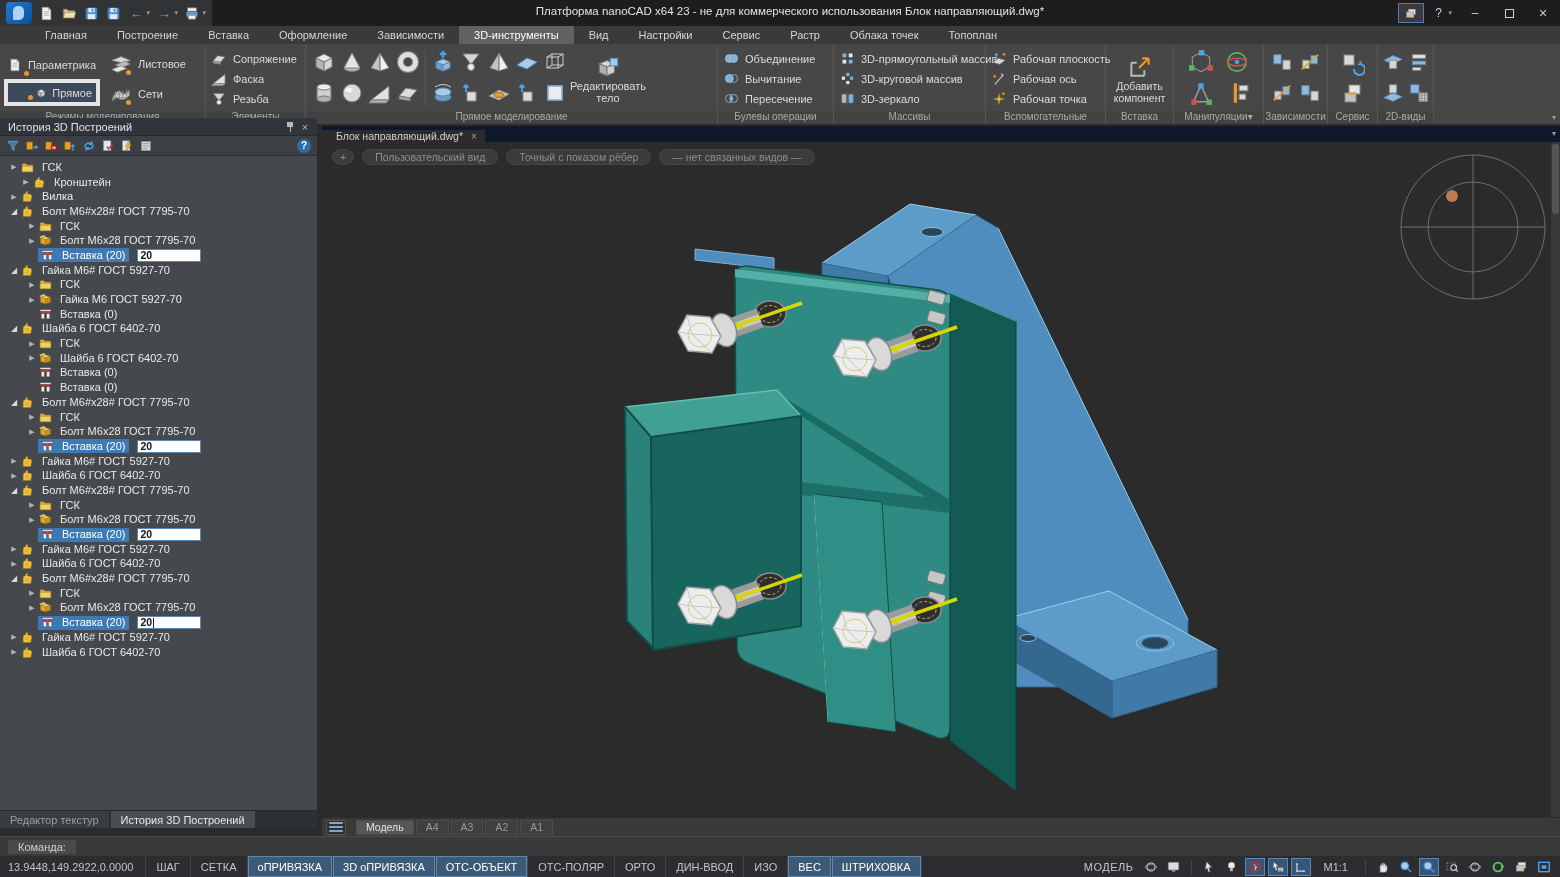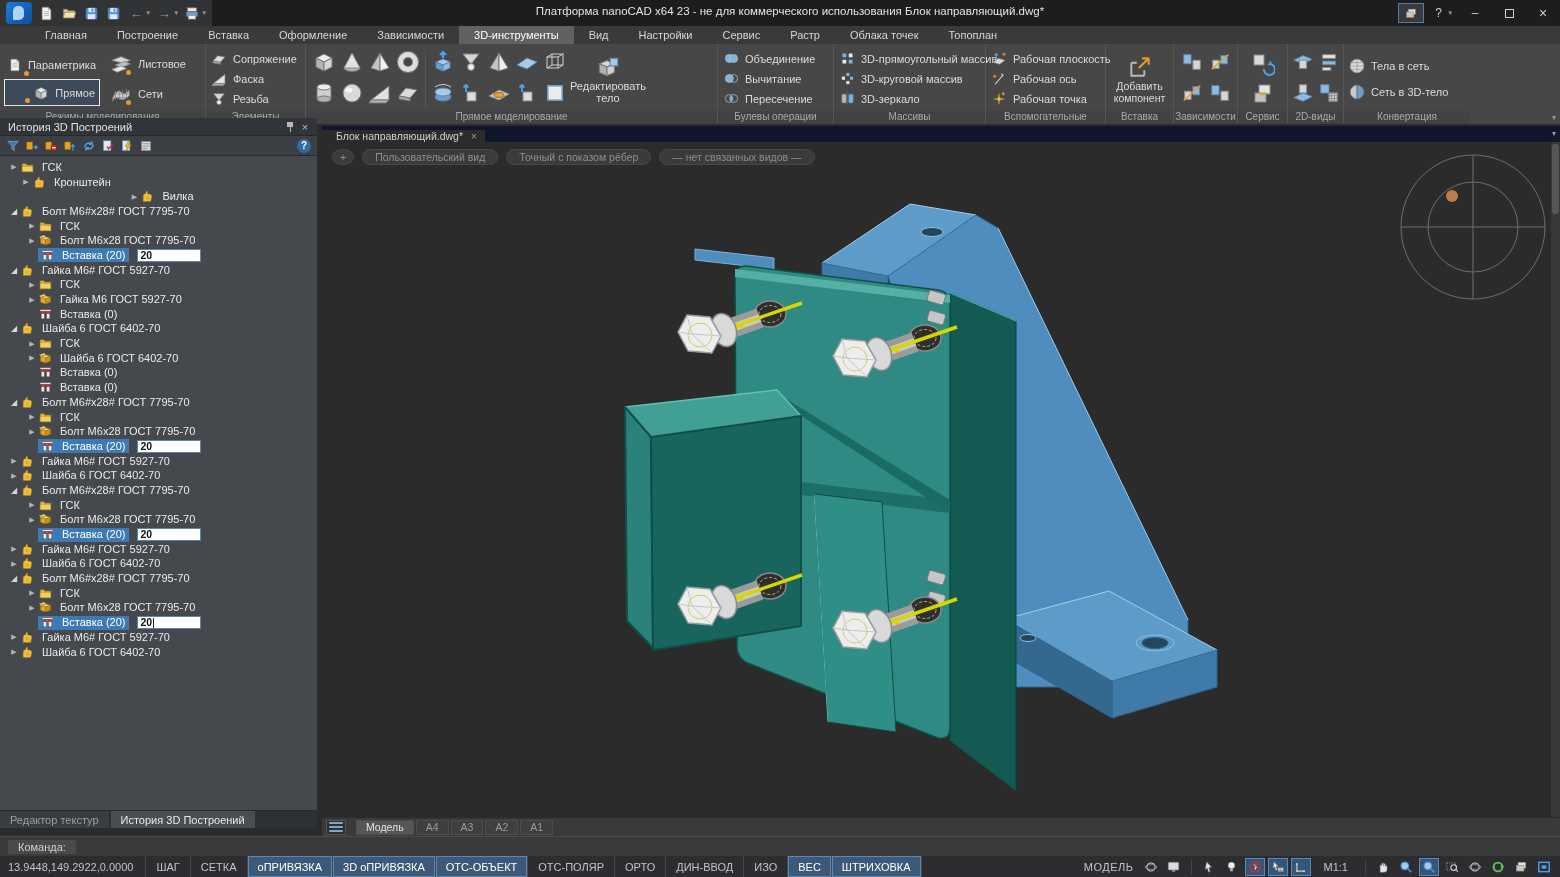--- a/index.html
+++ b/index.html
@@ -36,21 +36,21 @@
   #ribbon { position:absolute; left:0; top:44px; width:1560px; height:82px; background:#474747;
           border-bottom:2px solid #2c2c2c; display:flex; }
   .rgroup { position:relative; height:80px; border-right:1px solid #565656; display:flex; flex-direction:column; }
   .rbody { flex:1; display:flex; padding:2px 4px 0 4px; }
   .rlabel { height:13px; line-height:12px; text-align:center; color:#a9a9a9; font-size:10px;
           background:#424242; white-space:nowrap; overflow:hidden; }
   .ricon24 { width:26px; height:26px; display:flex; align-items:center; justify-content:center; }
   .ricon16 { width:18px; height:18px; display:flex; align-items:center; justify-content:center; }
   .modebtn { width:96px; height:27px; display:flex; align-items:center; gap:6px; padding:0 4px;
           color:#dcdcdc; position:relative; }
-  .modebtn.selected { border:1px solid #e5e5e5; background:#3c4a59;padding-left:28px; }
+  .modebtn.selected { border:4px solid #e5e5e5; background:#3c4a59;padding-left:28px; }
   .odot { position:absolute; left:20px; bottom:2px; width:5px; height:5px; border-radius:50%; background:#e8962e; }
   .vrow { display:flex; align-items:center; gap:5px; height:20px; color:#dcdcdc; white-space:nowrap; }
   .stackcol { display:flex; flex-direction:column; justify-content:center; }
   .igrid { display:grid; grid-template-columns:repeat(4,28px); grid-auto-rows:31px; align-items:center; justify-items:center; }
   .igrid5 { display:grid; grid-template-columns:repeat(5,28px); grid-auto-rows:31px; align-items:center; justify-items:center; }
   .rdivider { width:1px; background:#565656; margin:4px 3px; }
   .bigbtn { width:78px; display:flex; flex-direction:column; align-items:center; justify-content:center;
           color:#dcdcdc; text-align:center; line-height:12px; }
   .ribbon-chev { position:absolute; right:4px; bottom:2px; color:#9a9a9a; font-size:8px; }
 
@@ -789,20 +789,47 @@
       <div class="bigbtn" style="width:62px;font-size:10.5px">
         <svg width="26" height="26">
             <use href="#i-addcomp"></use>
           </svg>
         <span>Добавить компонент</span>
       </div>
     </div>
     <div class="rlabel">Вставка</div>
   </div>
 
+  <div class="rgroup" style="width:90px">
+    <div class="rbody" style="justify-content:center">
+      <div class="igrid" style="grid-template-columns:repeat(2,36px)">
+        <span class="ricon24">
+            <svg width="26" height="26">
+              <use href="#i-manip-move"></use>
+            </svg>
+          </span>
+        <span class="ricon24">
+            <svg width="26" height="26">
+              <use href="#i-manip-orbit"></use>
+            </svg>
+          </span>
+        <span class="ricon24">
+            <svg width="26" height="26">
+              <use href="#i-manip-scale"></use>
+            </svg>
+          </span>
+        <span class="ricon24">
+            <svg width="26" height="26">
+              <use href="#i-manip-align"></use>
+            </svg>
+          </span>
+      </div>
+    </div>
+    <div class="rlabel"><span>Манипуляции</span><span>▾</span></div>
+  </div>
 
   <div class="rgroup" style="width:64px">
     <div class="rbody" style="justify-content:center">
       <div class="igrid" style="grid-template-columns:repeat(2,28px)">
         <span class="ricon24">
             <svg width="22" height="22">
               <use href="#i-dep1"></use>
             </svg>
           </span>
         <span class="ricon24">
@@ -864,43 +891,20 @@
         <span class="ricon24">
             <svg width="22" height="22">
               <use href="#i-v2d3"></use>
             </svg>
           </span>
       </div>
     </div>
     <div class="rlabel">2D-виды</div>
   </div>
 
-  <div class="rgroup" style="width:126px;border-right:none">
-    <div class="rbody">
-        <div class="stackcol" style="gap:6px">
-      <div class="vrow">
-            <span class="ricon16">
-              <svg width="18" height="18">
-                <use href="#i-sph-mesh"></use>
-              </svg>
-            </span>
-            <span>Тела в сеть</span>
-          </div>
-      <div class="vrow">
-            <span class="ricon16">
-              <svg width="18" height="18">
-                <use href="#i-mesh-3d"></use>
-              </svg>
-            </span>
-            <span>Сеть в 3D-тело</span>
-          </div>
-    </div>
-      </div>
-    <div class="rlabel">Конвертация</div>
-  </div>
   <span class="ribbon-chev">▾</span>
 </div>
 
 <div id="panel">
   <div id="panel-header">
     <span>История 3D Построений</span>
     <span class="sp"></span>
     <span id="pin-ic"></span>
     <span class="ph-ic">×</span>
   </div>
@@ -962,21 +966,21 @@
       <div class="trow" style="padding-left: 20px;">
         <span class="tarrow">▶</span>
         <span>
           <svg class="ti" viewBox="0 0 24 24">
             <path d="M4,21 V11 Q4,7 8,7 L9.5,3.5 Q10.5,1.5 12.5,2.5 L11.5,7 L17,8 Q20.5,8.5 19.8,12 L18,21 Z" fill="#f2c23e" stroke="#9a7a1a"></path>
             <path d="M8,12 l8,1.5 M7.6,15.5 l8,1.5" stroke="#b8901f" fill="none"></path>
           </svg>
         </span>
         <span class="tlabel">Кронштейн</span>
       </div>
-      <div class="trow" style="padding-left: 8px; justify-content: center;">
+      <div class="trow" style="padding-left: 8px;">
         <span class="tarrow">▶</span>
         <span>
           <svg class="ti" viewBox="0 0 24 24">
             <path d="M4,21 V11 Q4,7 8,7 L9.5,3.5 Q10.5,1.5 12.5,2.5 L11.5,7 L17,8 Q20.5,8.5 19.8,12 L18,21 Z" fill="#f2c23e" stroke="#9a7a1a"></path>
             <path d="M8,12 l8,1.5 M7.6,15.5 l8,1.5" stroke="#b8901f" fill="none"></path>
           </svg>
         </span>
         <span class="tlabel">Вилка</span>
       </div>
       <div class="trow" style="padding-left: 8px;">

